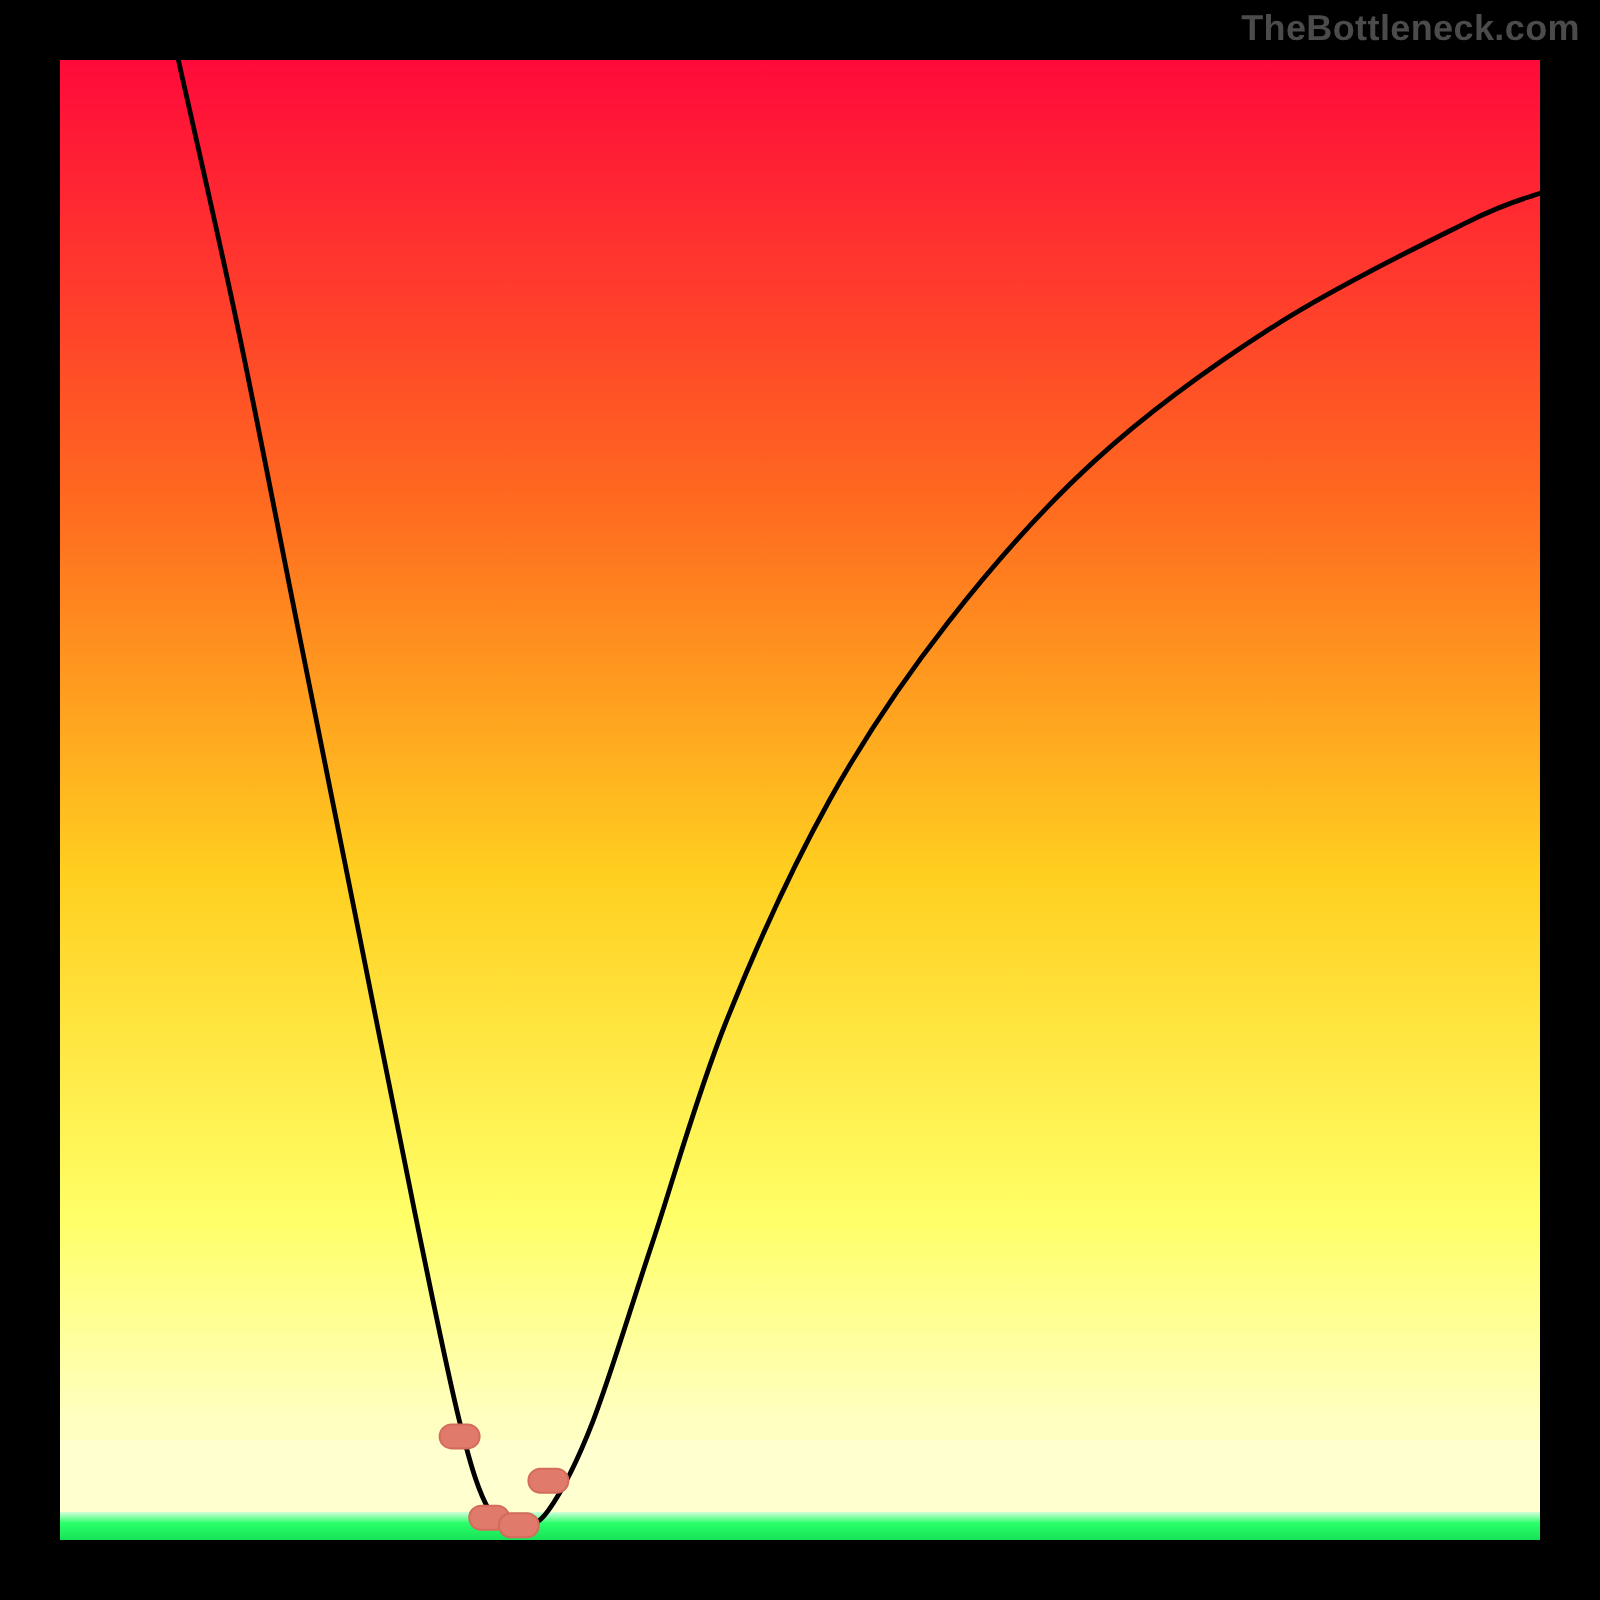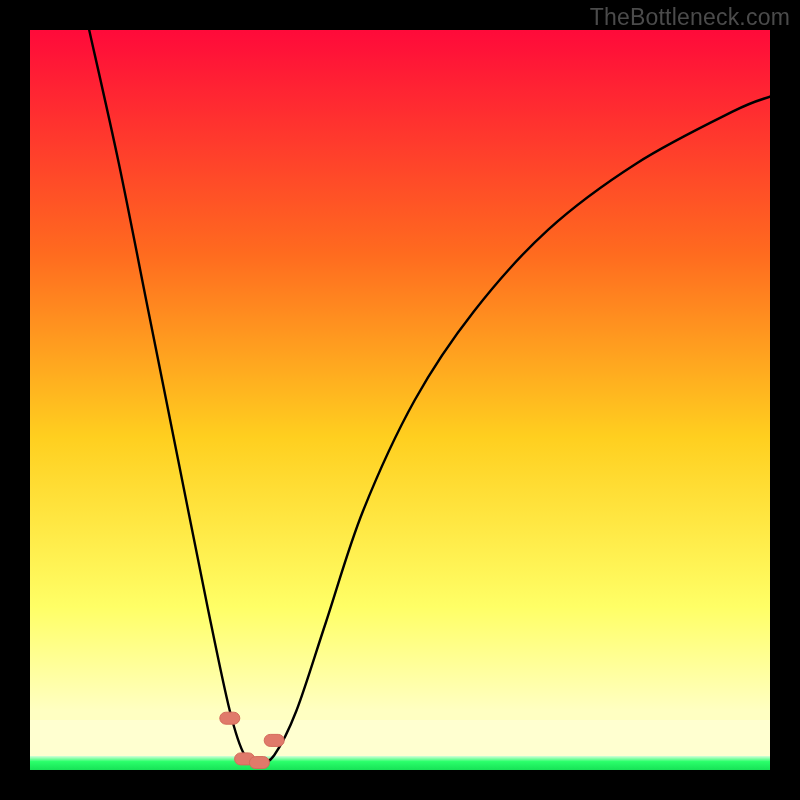--- a/index.html
+++ b/index.html
@@ -15,22 +15,22 @@
     position: relative;
     width: 800px;
     height: 800px;
     background: #000;
   }
   .watermark {
     position: absolute;
     top: 4px;
     right: 10px;
     color: #4b4b4b;
-    font-size: 23px;
-    font-weight: 400;
+    font-size: 18px;
+    font-weight: 700;
     letter-spacing: 0.2px;
     z-index: 20;
   }
   .plot-area {
     position: absolute;
     left: 30px;
     top: 30px;
     width: 740px;
     height: 740px;
     overflow: hidden;

